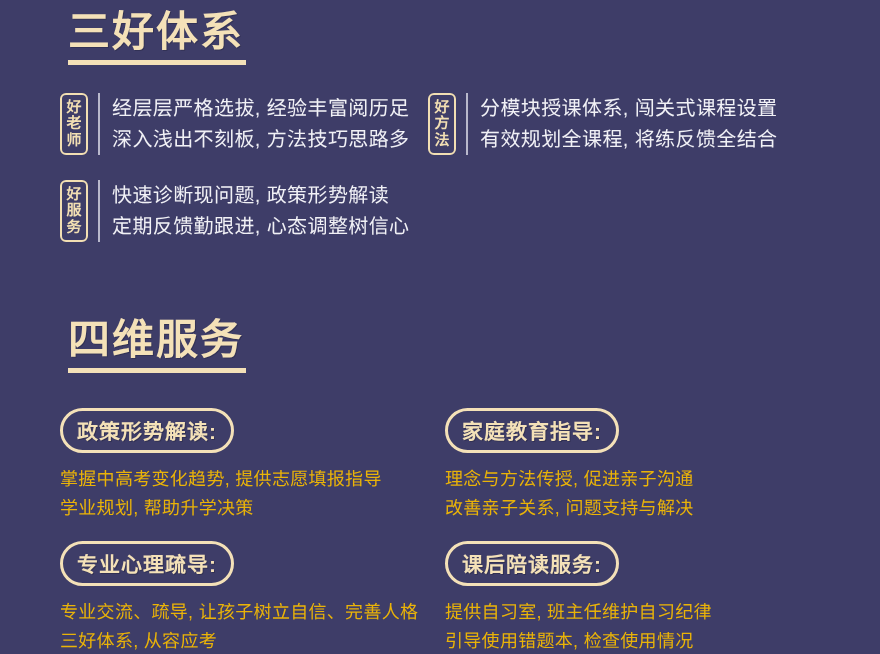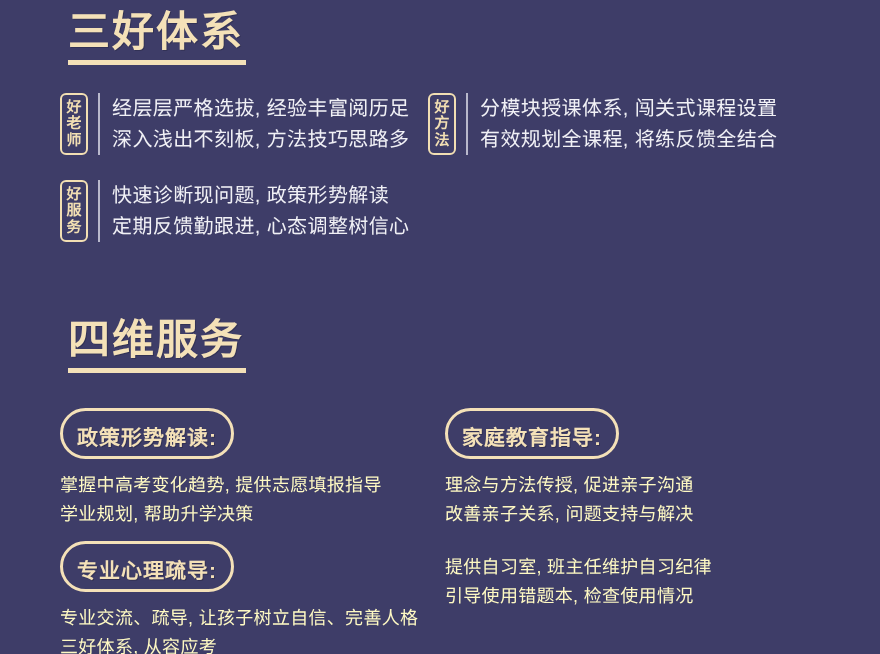--- a/index.html
+++ b/index.html
@@ -95,40 +95,40 @@
 
   
   .service {
     position: absolute;
     width: 400px;
   }
   .service-pill {
     display: inline-block;
     border: 3px solid #f4e1b8;
     border-radius: 999px;
-    padding: 15px 14px 6px 14px;
+    padding: 9px 14px 6px 14px;
     background: #3e3d68;
     box-sizing: border-box;
   }
   .service-pill-label {
     font-size: 21px;
     font-weight: bold;
     color: #f4e1b8;
     line-height: 1.15;
     letter-spacing: 1px;
     white-space: nowrap;
     text-shadow: 1px 1px 0 rgba(0,0,0,0.2);
   }
   .service-desc {
     margin-top: 12px;
   }
   .service-desc .line {
     display: block;
     font-size: 18px;
-    color: #fef9c3;
+    color: #eab308;
     line-height: 1.6;
     letter-spacing: 0.3px;
     white-space: nowrap;
   }
 
   #svc-policy  { left: 60px;  top: 408px; }
   #svc-family  { left: 445px; top: 408px; }
   #svc-psych   { left: 60px;  top: 541px; }
   #svc-tutor   { left: 445px; top: 541px; }
 </style>
@@ -210,19 +210,22 @@
     <div class="service-pill">
       <span class="service-pill-label">专业心理疏导:</span>
     </div>
     <div class="service-desc">
       <span class="line">专业交流、疏导, 让孩子树立自信、完善人格</span>
       <span class="line">三好体系, 从容应考</span>
     </div>
   </div>
 
   <div class="service" id="svc-tutor">
+    <div class="service-pill">
+      <span class="service-pill-label">课后陪读服务:</span>
+    </div>
     <div class="service-desc">
       <span class="line">提供自习室, 班主任维护自习纪律</span>
       <span class="line">引导使用错题本, 检查使用情况</span>
     </div>
   </div>
 
 </div>
 
 </body></html>

